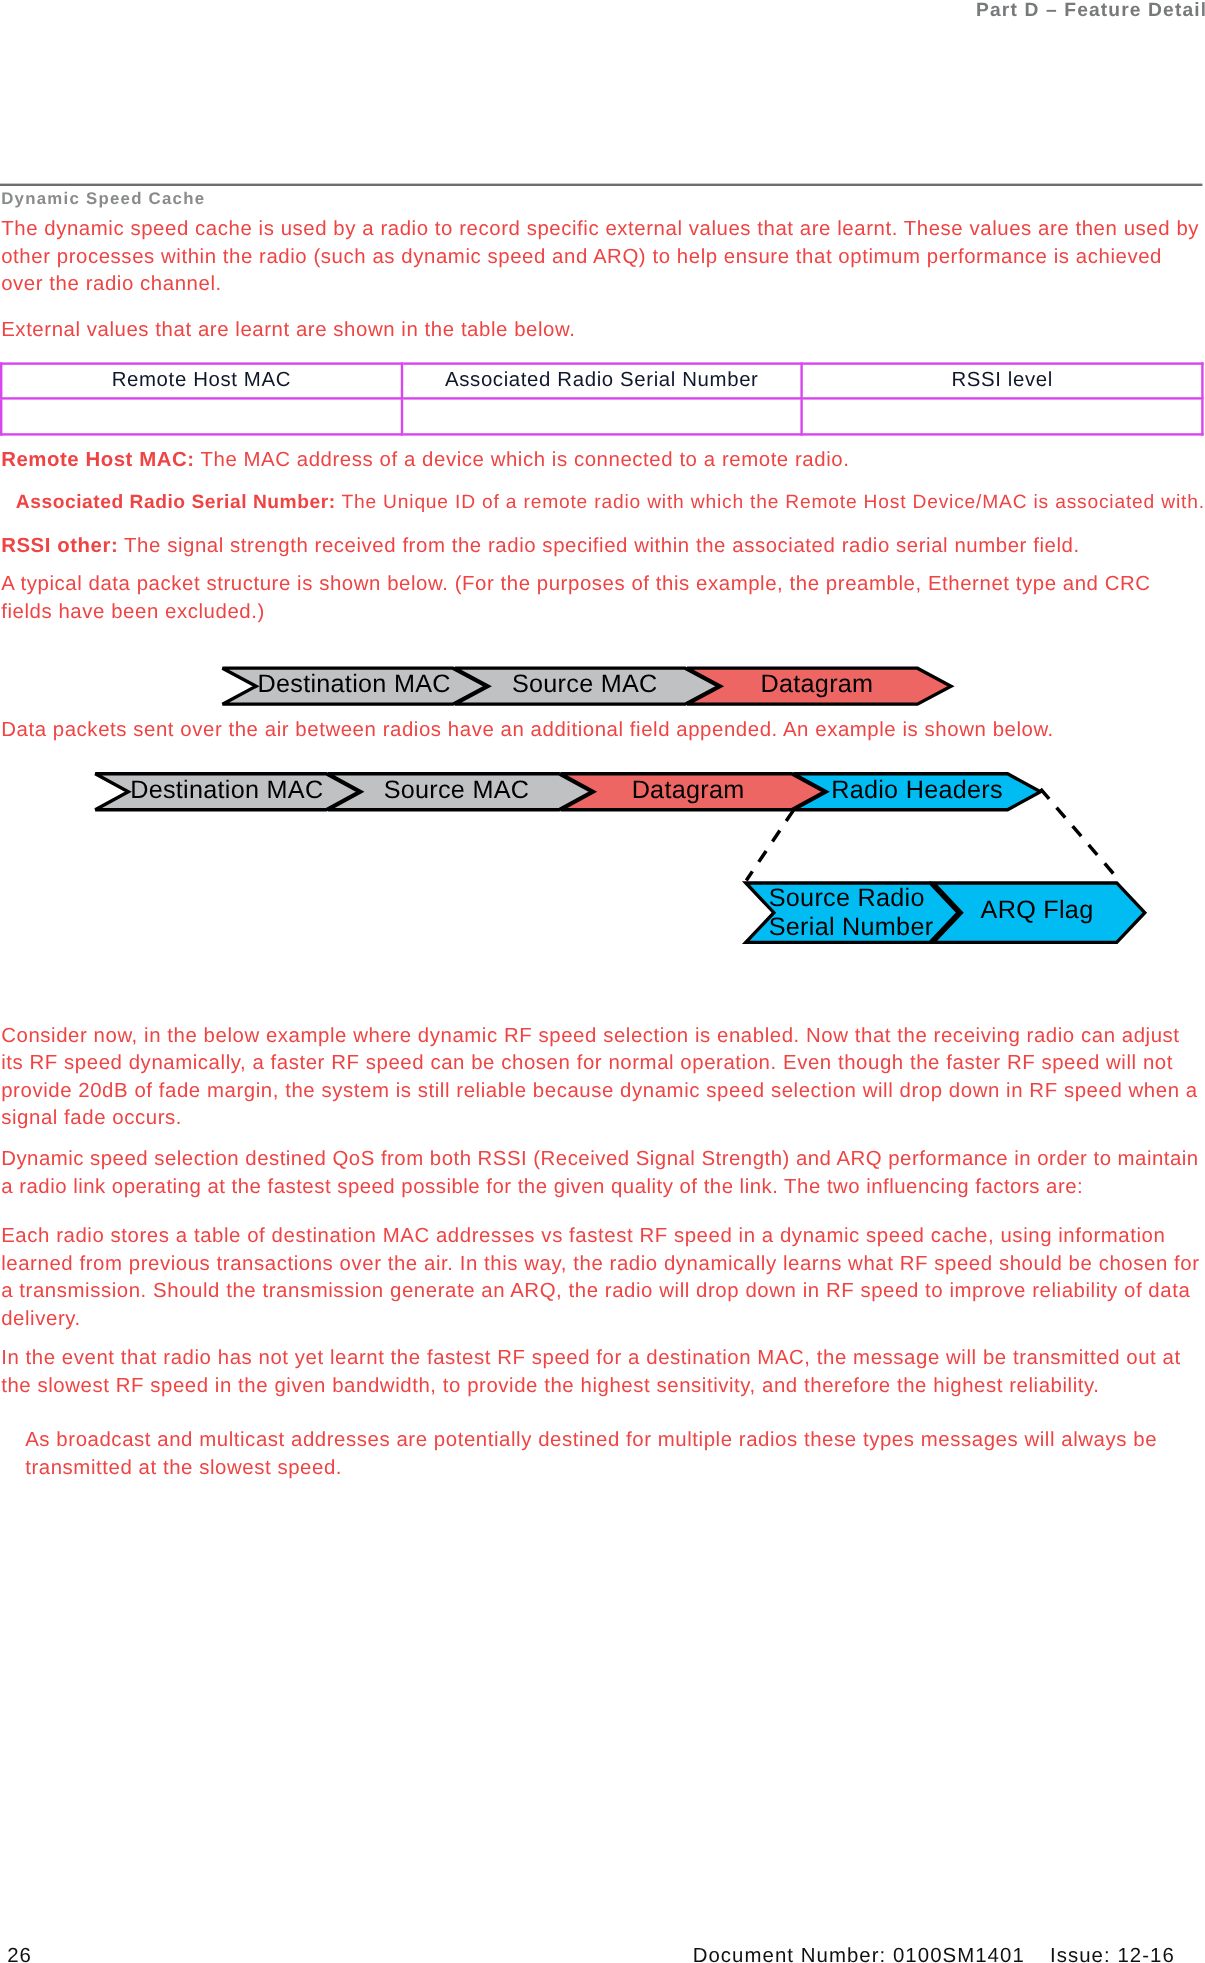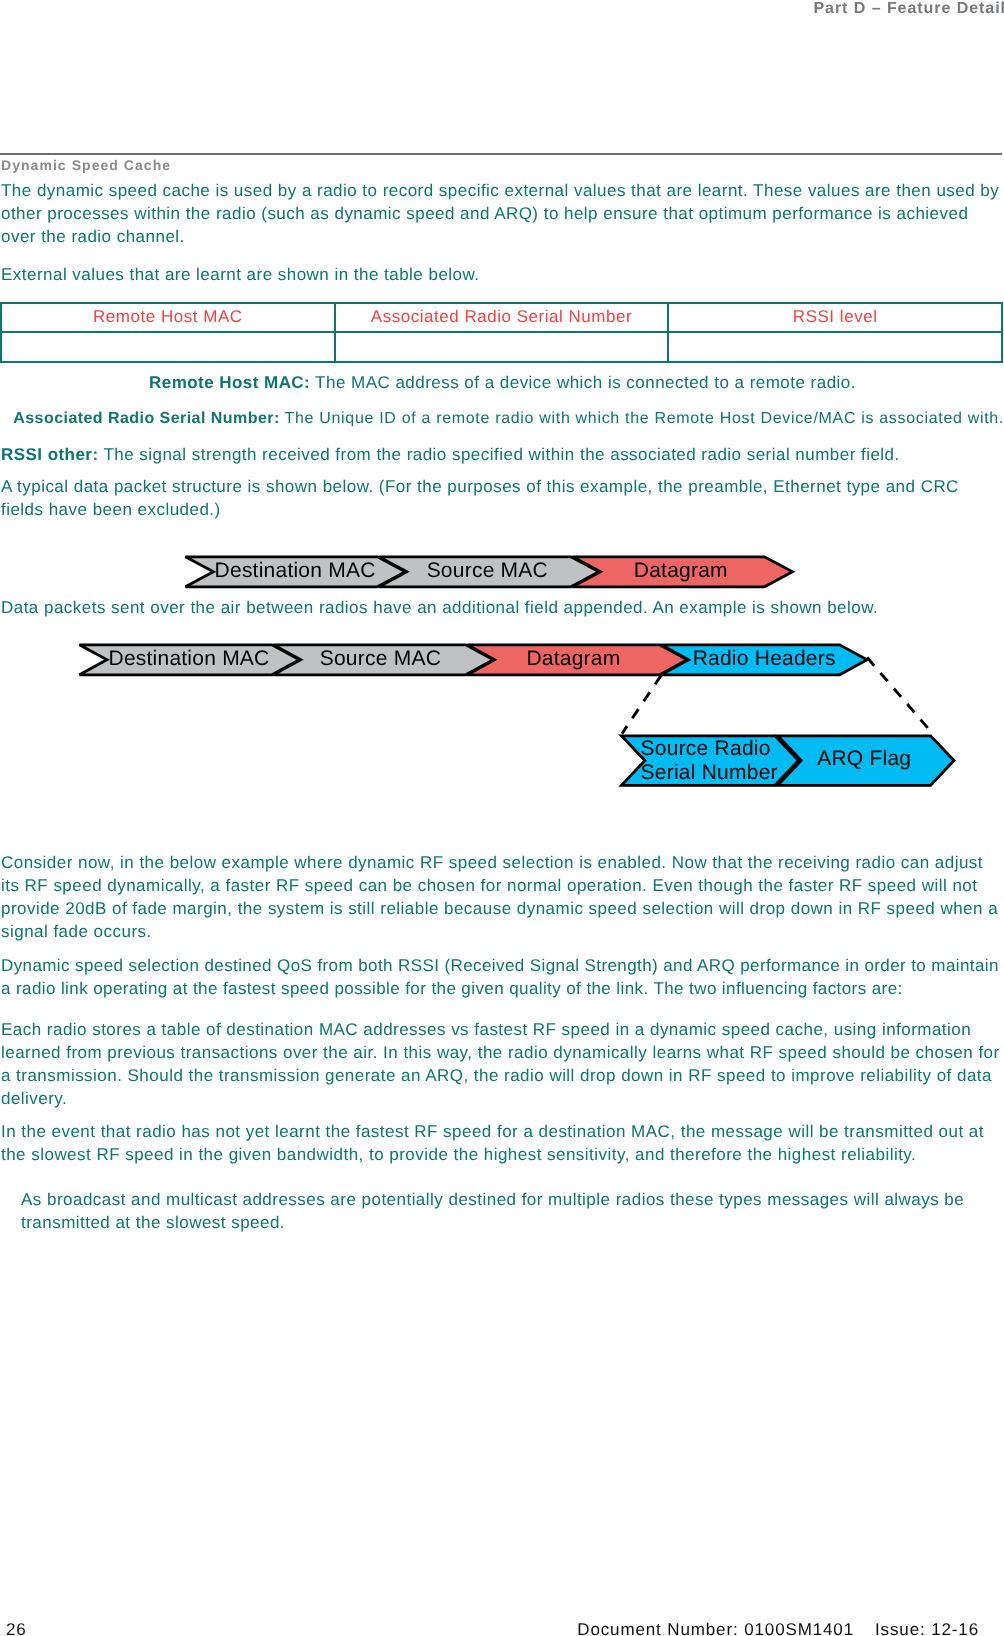--- a/index.html
+++ b/index.html
@@ -11,27 +11,27 @@
 
   .runhead{position:absolute;top:-2px;right:-2px;
     font-size:16px;font-weight:bold;letter-spacing:0.95px;
     color:#77797b;line-height:22px;white-space:nowrap;}
 
   .sec-head{position:absolute;left:1px;top:130px;font-size:14px;font-weight:bold;
     letter-spacing:1.05px;color:#898b8d;line-height:22px;white-space:nowrap;margin-top:24px;}
   .sec-rule{position:absolute;left:0px;top:152.6px;width:1002px;height:2.4px;background:#6d6e71;}
 
   p.t{margin:0;position:absolute;left:1px;width:1003px;
-      font-size:17px;letter-spacing:0.47px;line-height:23px;color:#0f766e;}
+      font-size:17px;letter-spacing:0.47px;line-height:23px;color:#ef4444;}
   p.t b{font-weight:bold;letter-spacing:0.45px;}
 
   table.tbl{position:absolute;left:0px;top:301.5px;width:1003px;border-collapse:collapse;
     table-layout:fixed;}
-  table.tbl td{border:2px solid #0f766e;font-size:17px;letter-spacing:0.52px;
-    color:#ef4444;text-align:center;padding:0;height:27.5px;vertical-align:middle;}
+  table.tbl td{border:2px solid #d946ef;font-size:17px;letter-spacing:0.52px;
+    color:#0f172a;text-align:center;padding:0;height:27.5px;vertical-align:middle;}
   table.tbl tr.datarow td{height:27.5px;}
 
   svg.diag{position:absolute;display:block;}
   text.seg{font-family:"Liberation Sans",sans-serif;fill:#000;
     -webkit-font-smoothing:antialiased;text-rendering:geometricPrecision;}
   svg.diag{-webkit-font-smoothing:antialiased;}
 
   .foot-page{position:absolute;left:6px;top:1619.5px;font-size:17px;letter-spacing:0.87px;color:#101010;}
   .foot-doc{position:absolute;right:25px;top:1619.5px;font-size:17px;letter-spacing:0.87px;color:#101010;white-space:nowrap;}
   .foot-doc .gap{display:inline-block;width:21px;}
@@ -52,21 +52,21 @@
       <td>Associated Radio Serial Number</td>
       <td>RSSI level</td>
     </tr>
     <tr class="datarow">
       <td></td>
       <td></td>
       <td></td>
     </tr>
   </tbody>
     </table>
-  <p class="t" style="top:371.3px;text-align:center;"><b>Remote Host MAC:</b> <span>The MAC address of a device which is connected to a remote radio.</span></p>
+  <p class="t" style="top:371.3px;"><b>Remote Host MAC:</b> <span>The MAC address of a device which is connected to a remote radio.</span></p>
   <p class="t" style="top:406.5px;font-size:16px;letter-spacing:0.68px;text-align:right;"><b>Associated Radio Serial Number:</b> <span>The Unique ID of a remote radio with which the Remote Host Device/MAC is associated with.</span></p>
   <p class="t" style="top:442.6px;"><b>RSSI other:</b> <span>The signal strength received from the radio specified within the associated radio serial number field.</span></p>
   <p class="t" style="top:596.3px">Data packets sent over the air between radios have an additional field appended. An example is shown below.</p>
   <p class="t" style="top:475.3px">A typical data packet structure is shown below. (For the purposes of this example, the preamble, Ethernet type and CRC fields have been excluded.)</p>
   <p class="t" style="top:851.4px;">Consider now, in the below example where dynamic RF speed selection is enabled. Now that the receiving radio can adjust its RF speed dynamically, a faster RF speed can be chosen for normal operation. Even though the faster RF speed will not provide 20dB of fade margin, the system is still reliable because dynamic speed selection will drop down in RF speed when a signal fade occurs.</p>
   <p class="t" style="top:954.0px;letter-spacing:0.405px;">Dynamic speed selection destined QoS from both RSSI (Received Signal Strength) and ARQ performance in order to maintain a radio link operating at the fastest speed possible for the given quality of the link. The two influencing factors are:</p>
   <p class="t" style="top:1017.8px;">Each radio stores a table of destination MAC addresses vs fastest RF speed in a dynamic speed cache, using information learned from previous transactions over the air. In this way, the radio dynamically learns what RF speed should be chosen for a transmission. Should the transmission generate an ARQ, the radio will drop down in RF speed to improve reliability of data delivery.</p>
   <p class="t" style="top:1120.3px;">In the event that radio has not yet learnt the fastest RF speed for a destination MAC, the message will be transmitted out at the slowest RF speed in the given bandwidth, to provide the highest sensitivity, and therefore the highest reliability.</p>
   <p class="t" style="top:1188px;padding-left:20px;">As broadcast and multicast addresses are potentially destined for multiple radios these types messages will always be transmitted at the slowest speed.</p>
   <svg class="diag" style="left:180.7px;top:553.0px" width="616.0" height="38.0" viewBox="0 0 616.0 38.0">

